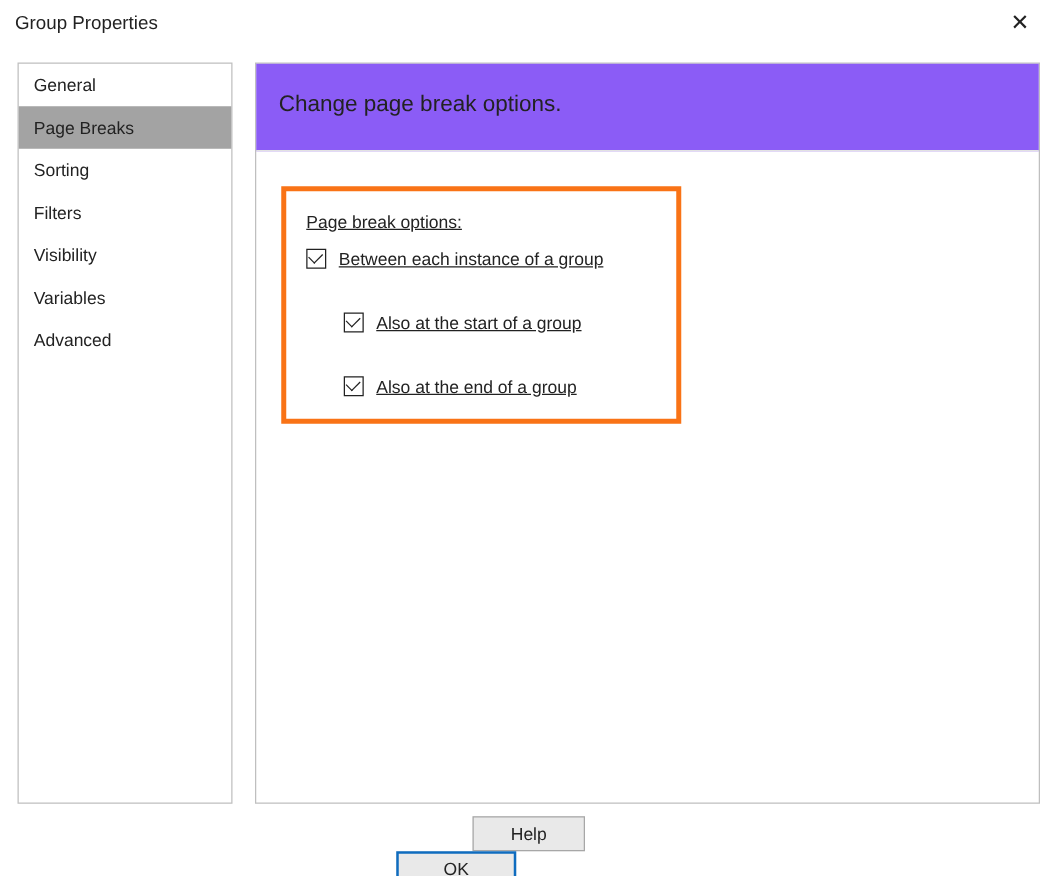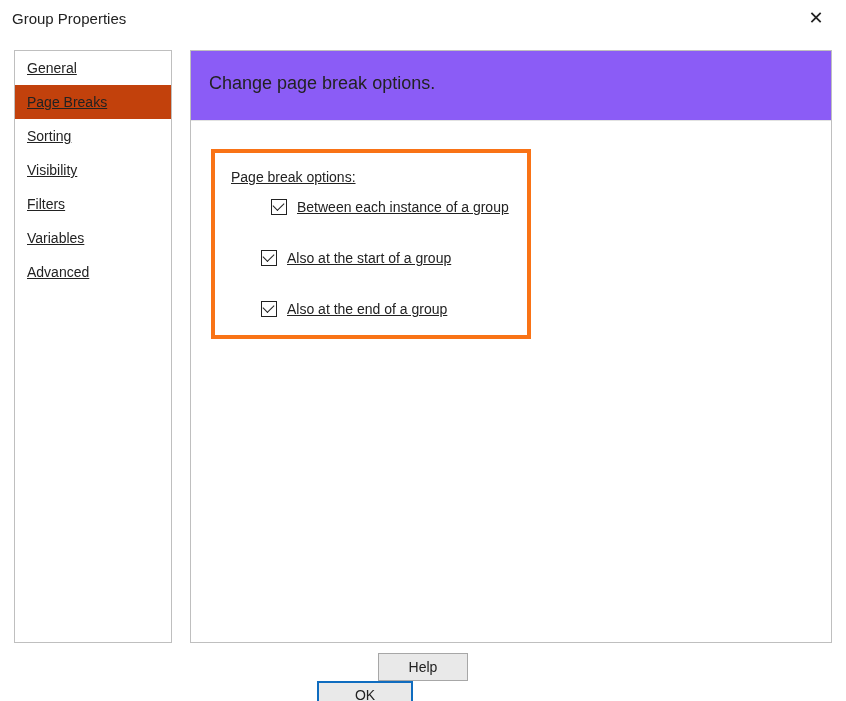--- a/index.html
+++ b/index.html
@@ -40,32 +40,31 @@
       font-family: Arial, sans-serif;
       font-weight: 300;
     }
     .content {
       display: flex;
       gap: 18px;
       padding: 14px 14px 0 14px;
       height: 607px;
     }
     .sidebar {
-      width: 158px;
+      width: 172px;
       border: 1px solid #bfbfbf;
       background: #fff;
-      text-decoration: underline;
     }
     .sidebar-item {
       padding: 9px 12px;
       font-size: 14px;
       cursor: default;
     }
     .sidebar-item.selected {
-      background: #c2410c;
+      background: #a3a3a3;
     }
     .main-panel {
       flex: 1;
       border: 1px solid #bfbfbf;
       background: #fff;
       display: flex;
       flex-direction: column;
     }
     .panel-header {
       background: #8b5cf6;
@@ -86,21 +85,20 @@
     .options-title {
       font-size: 14px;
       margin-bottom: 14px;
     }
     .chk-row {
       display: flex;
       align-items: center;
       gap: 10px;
       margin-bottom: 12px;
       font-size: 14px;
-      margin-left: 40px;
     }
     .chk-row:last-child { margin-bottom: 0; }
     .sub { margin-left: 30px; margin-top: 35px; }
     .chk {
       width: 16px;
       height: 16px;
       border: 1px solid #222;
       display: inline-flex;
       align-items: center;
       justify-content: center;
@@ -165,24 +163,24 @@
       <div class="sidebar-item">
         <span>General</span>
       </div>
       <div class="sidebar-item selected">
         <span>Page Breaks</span>
       </div>
       <div class="sidebar-item">
         <span>Sorting</span>
       </div>
       <div class="sidebar-item">
+        <span>Filters</span>
+      </div>
+      <div class="sidebar-item">
         <span>Visibility</span>
-      </div>
-      <div class="sidebar-item">
-        <span>Filters</span>
       </div>
       <div class="sidebar-item">
         <span>Variables</span>
       </div>
       <div class="sidebar-item">
         <span>Advanced</span>
       </div>
     </div>
 
     <div class="main-panel">

